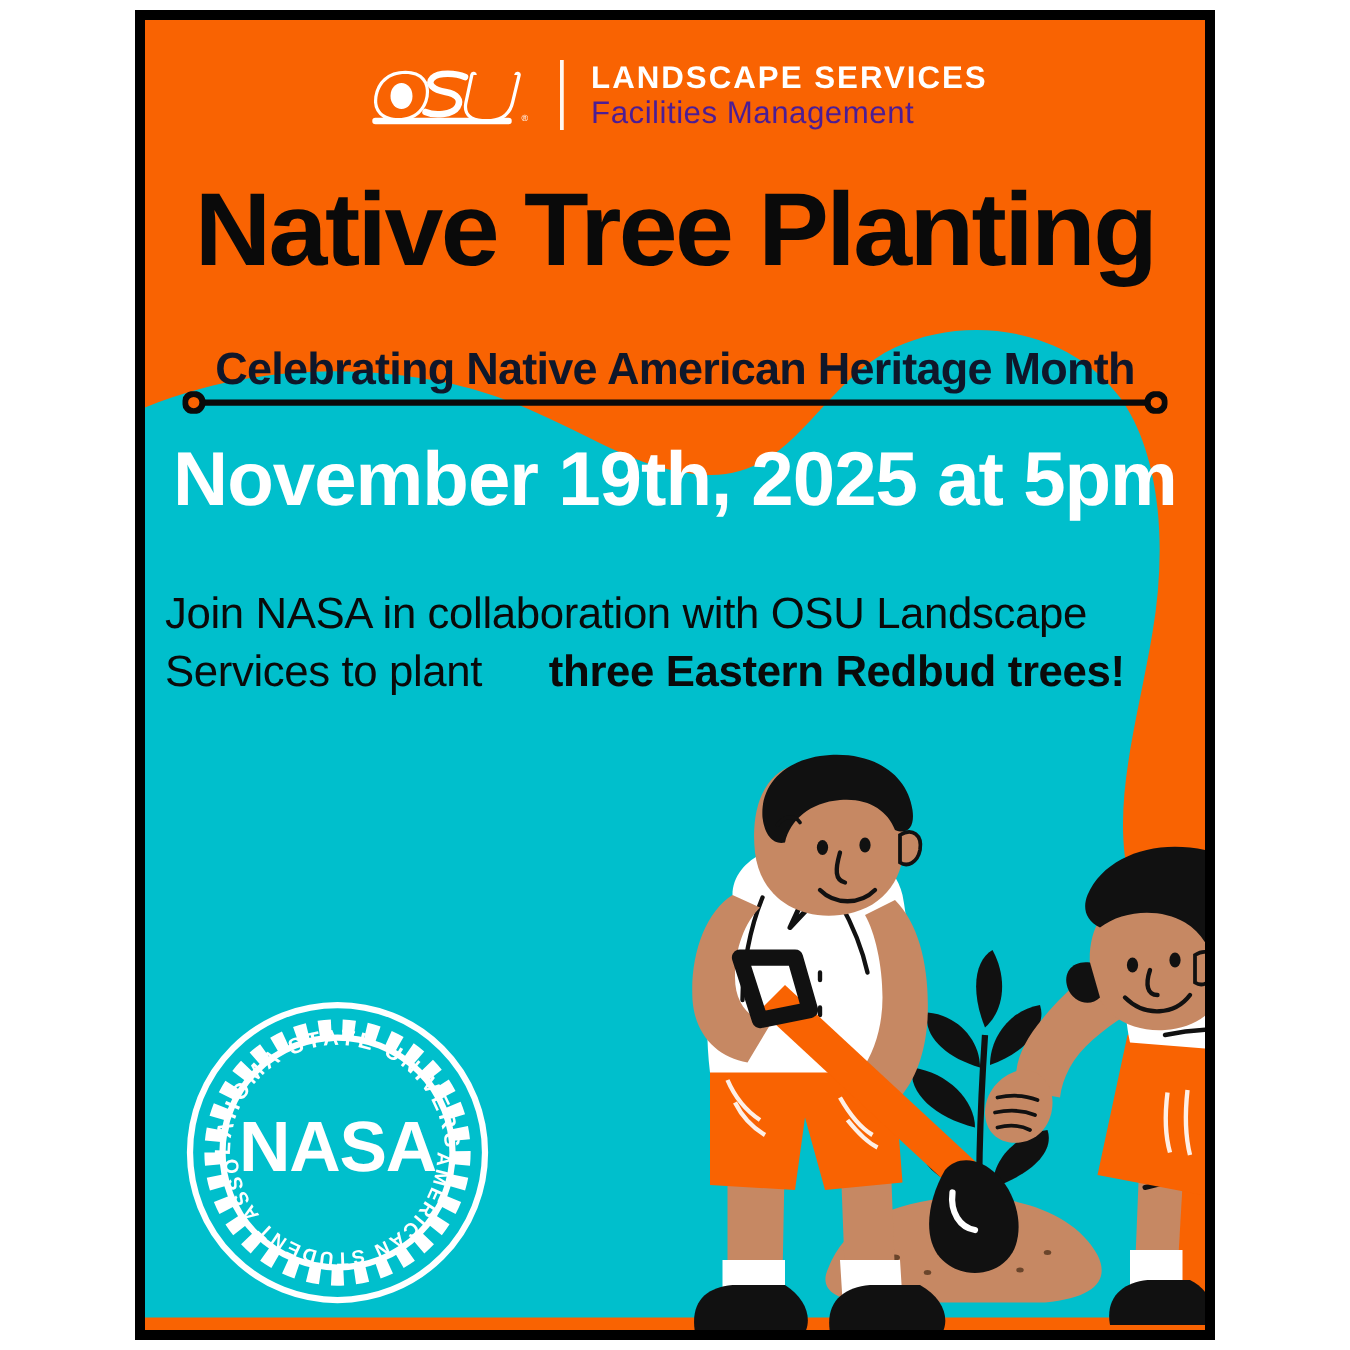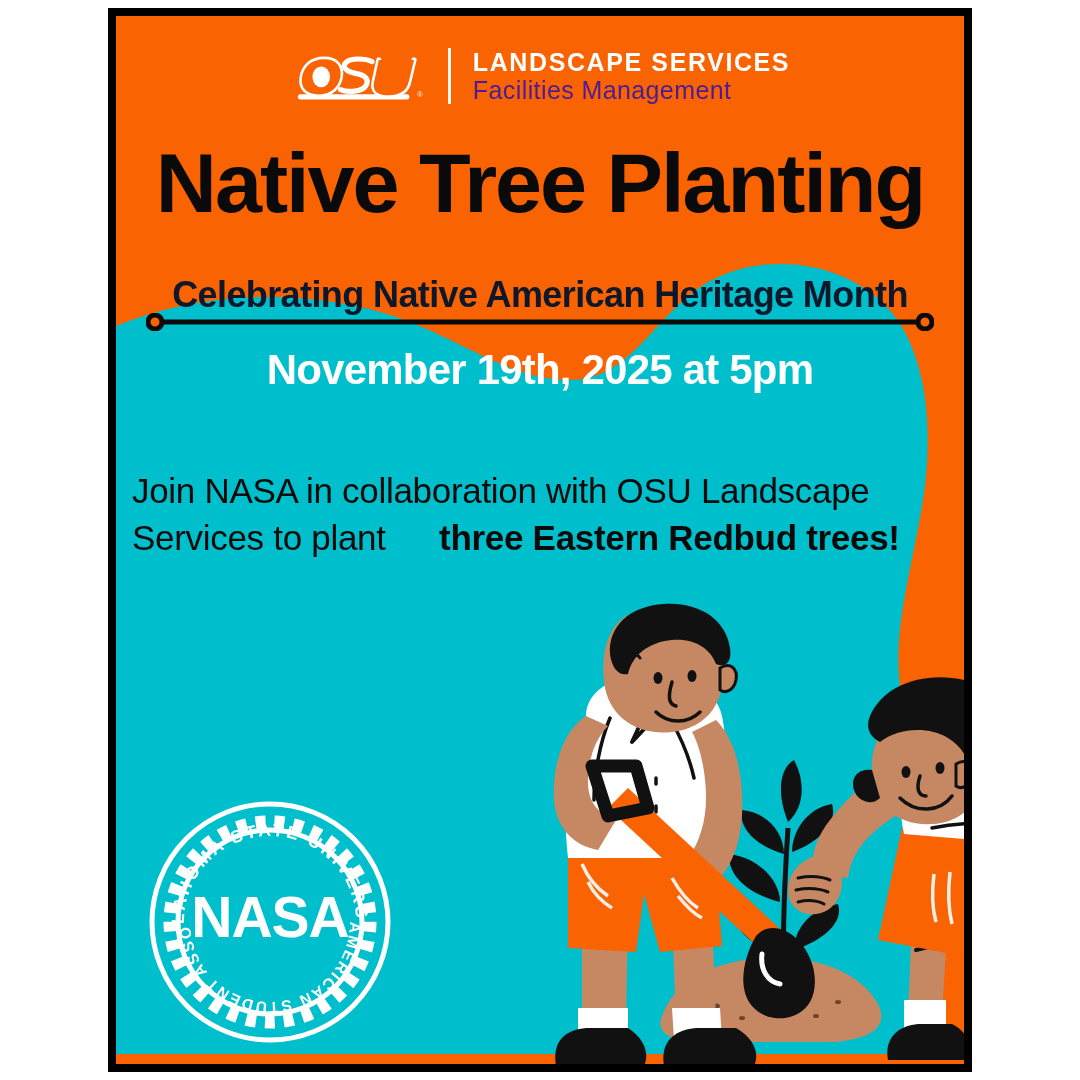--- a/index.html
+++ b/index.html
@@ -29,21 +29,21 @@
          color:#0a0a0a;font-size:83px;font-weight:bold;letter-spacing:-2px;line-height:1;
          transform:scaleX(1.02);}
   .subtitle{position:absolute;left:0;top:232px;width:848px;text-align:center;
             color:#0f172a;font-size:36px;font-weight:bold;letter-spacing:-.6px;line-height:1;margin-top:29px;}
 
   
   .divider{position:absolute;left:30px;top:297px;width:788px;height:18px;}
 
   
   .dateblock{position:absolute;left:0;top:325px;width:848px;text-align:center;}
-  .dateline{color:#ffffff;font-size:42px;font-weight:bold;letter-spacing:-.8px;line-height:1.38;}
+  .dateline{color:#ffffff;font-size:61px;font-weight:bold;letter-spacing:-.8px;line-height:1.38;}
 
   
   .body-copy{position:absolute;left:16px;top:452px;width:816px;text-align:left;
              color:#0a0a0a;font-size:35px;font-weight:400;line-height:1.33;letter-spacing:-.3px;}
   .body-copy b{font-weight:bold;margin-left:44px;}
 
   
   .illus{position:absolute;left:0;top:0;width:848px;height:1048px;}
 
   

